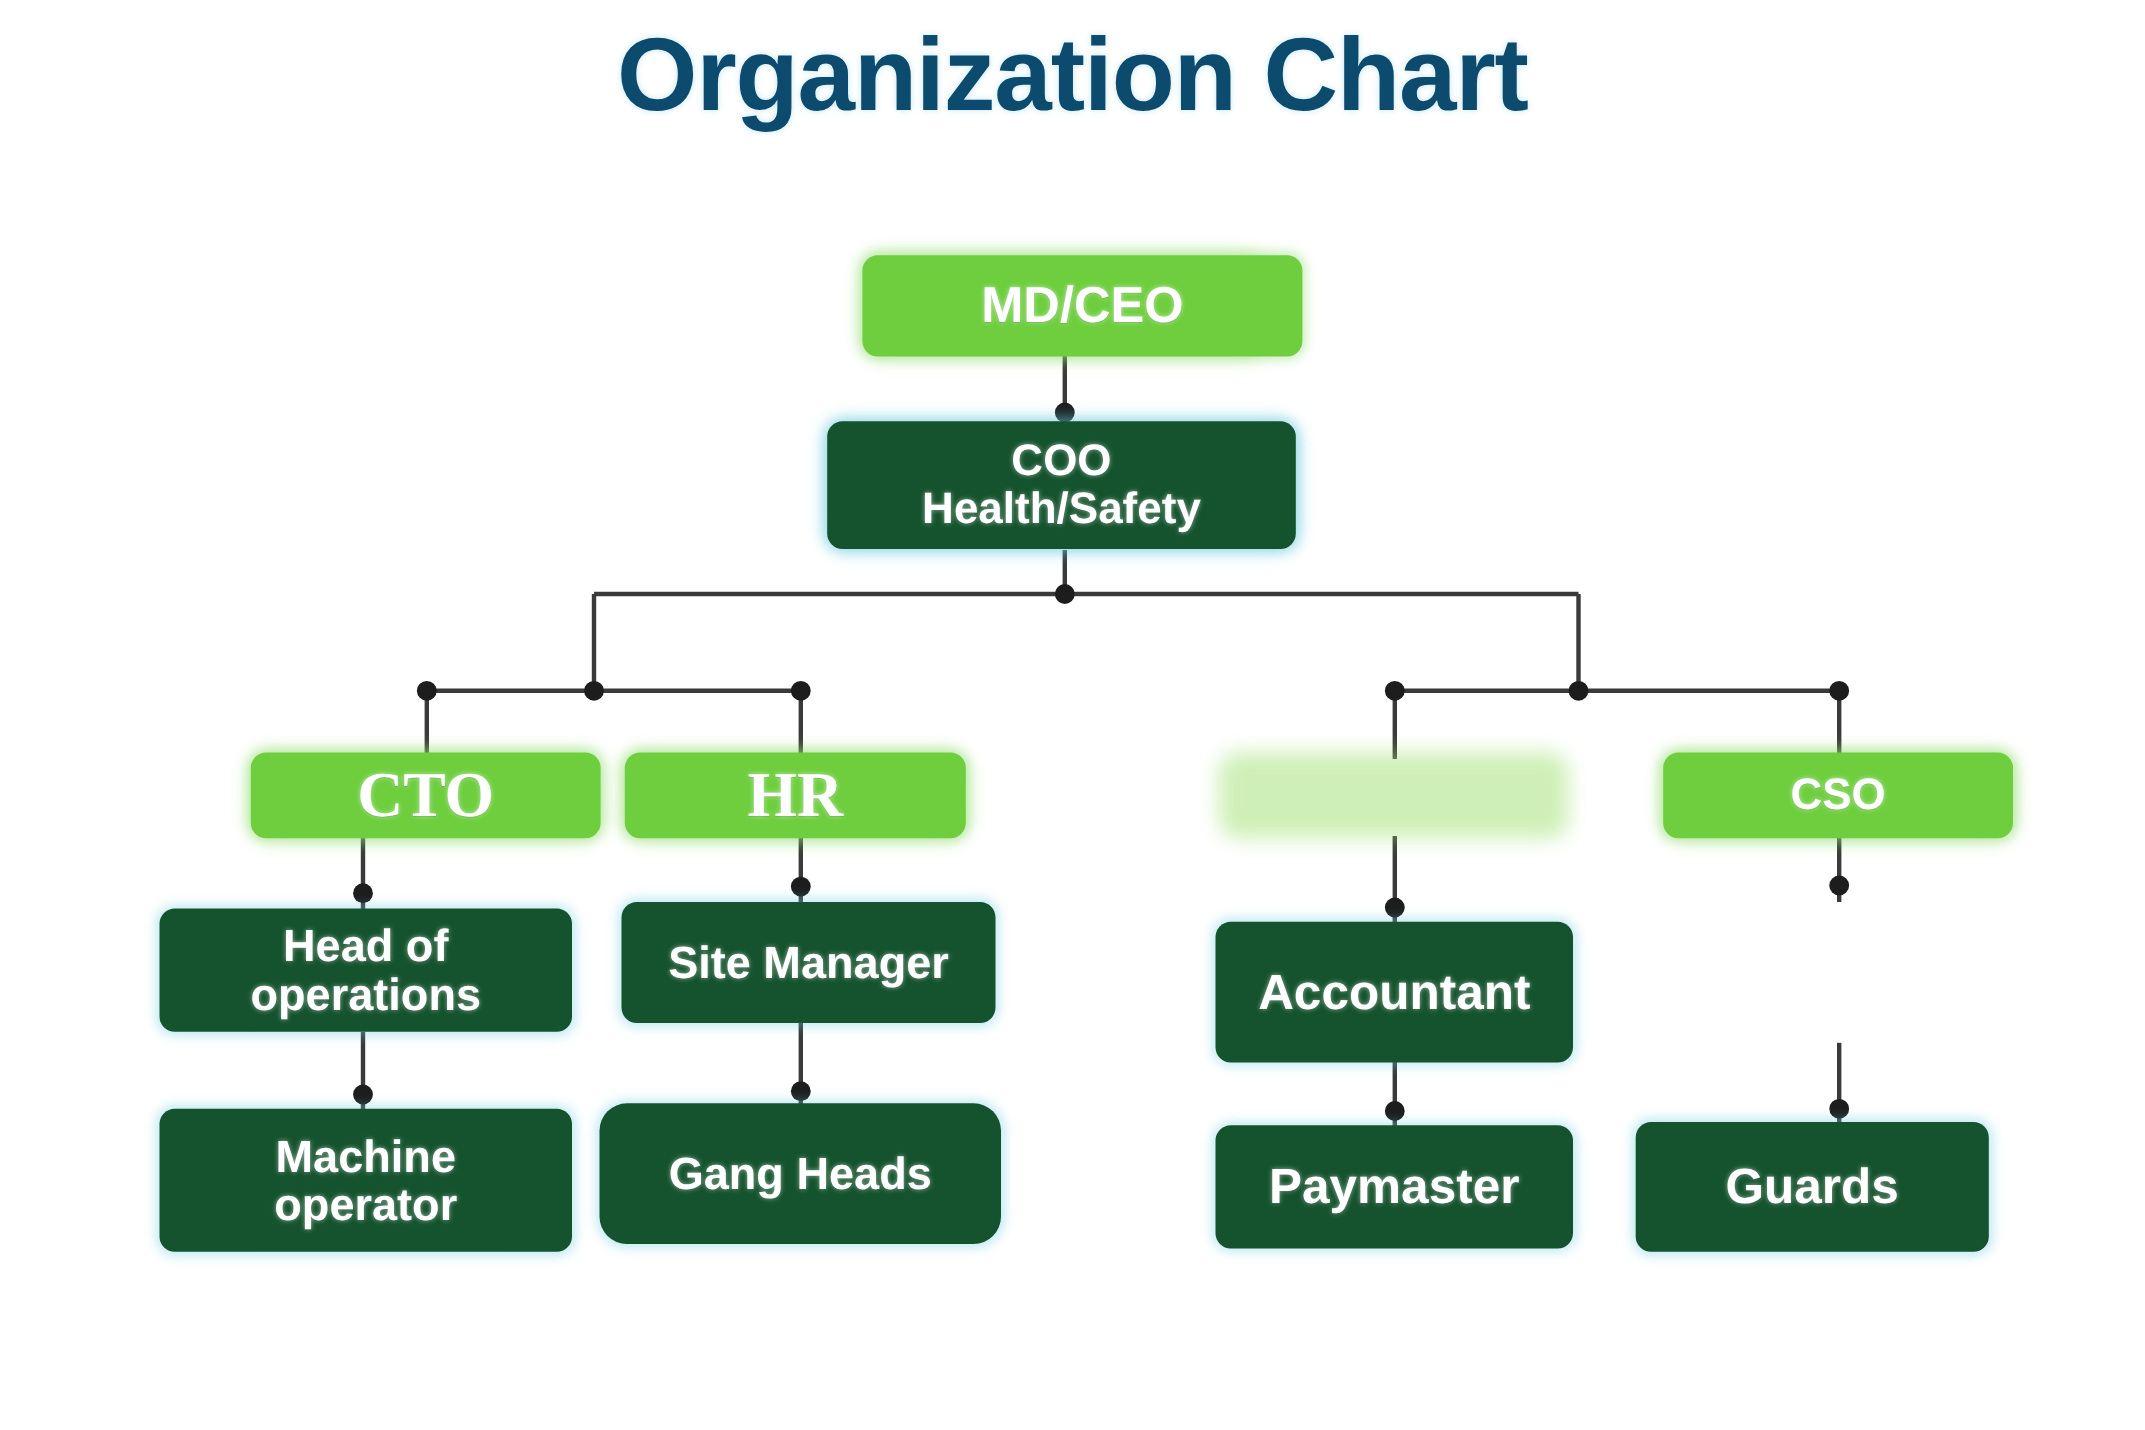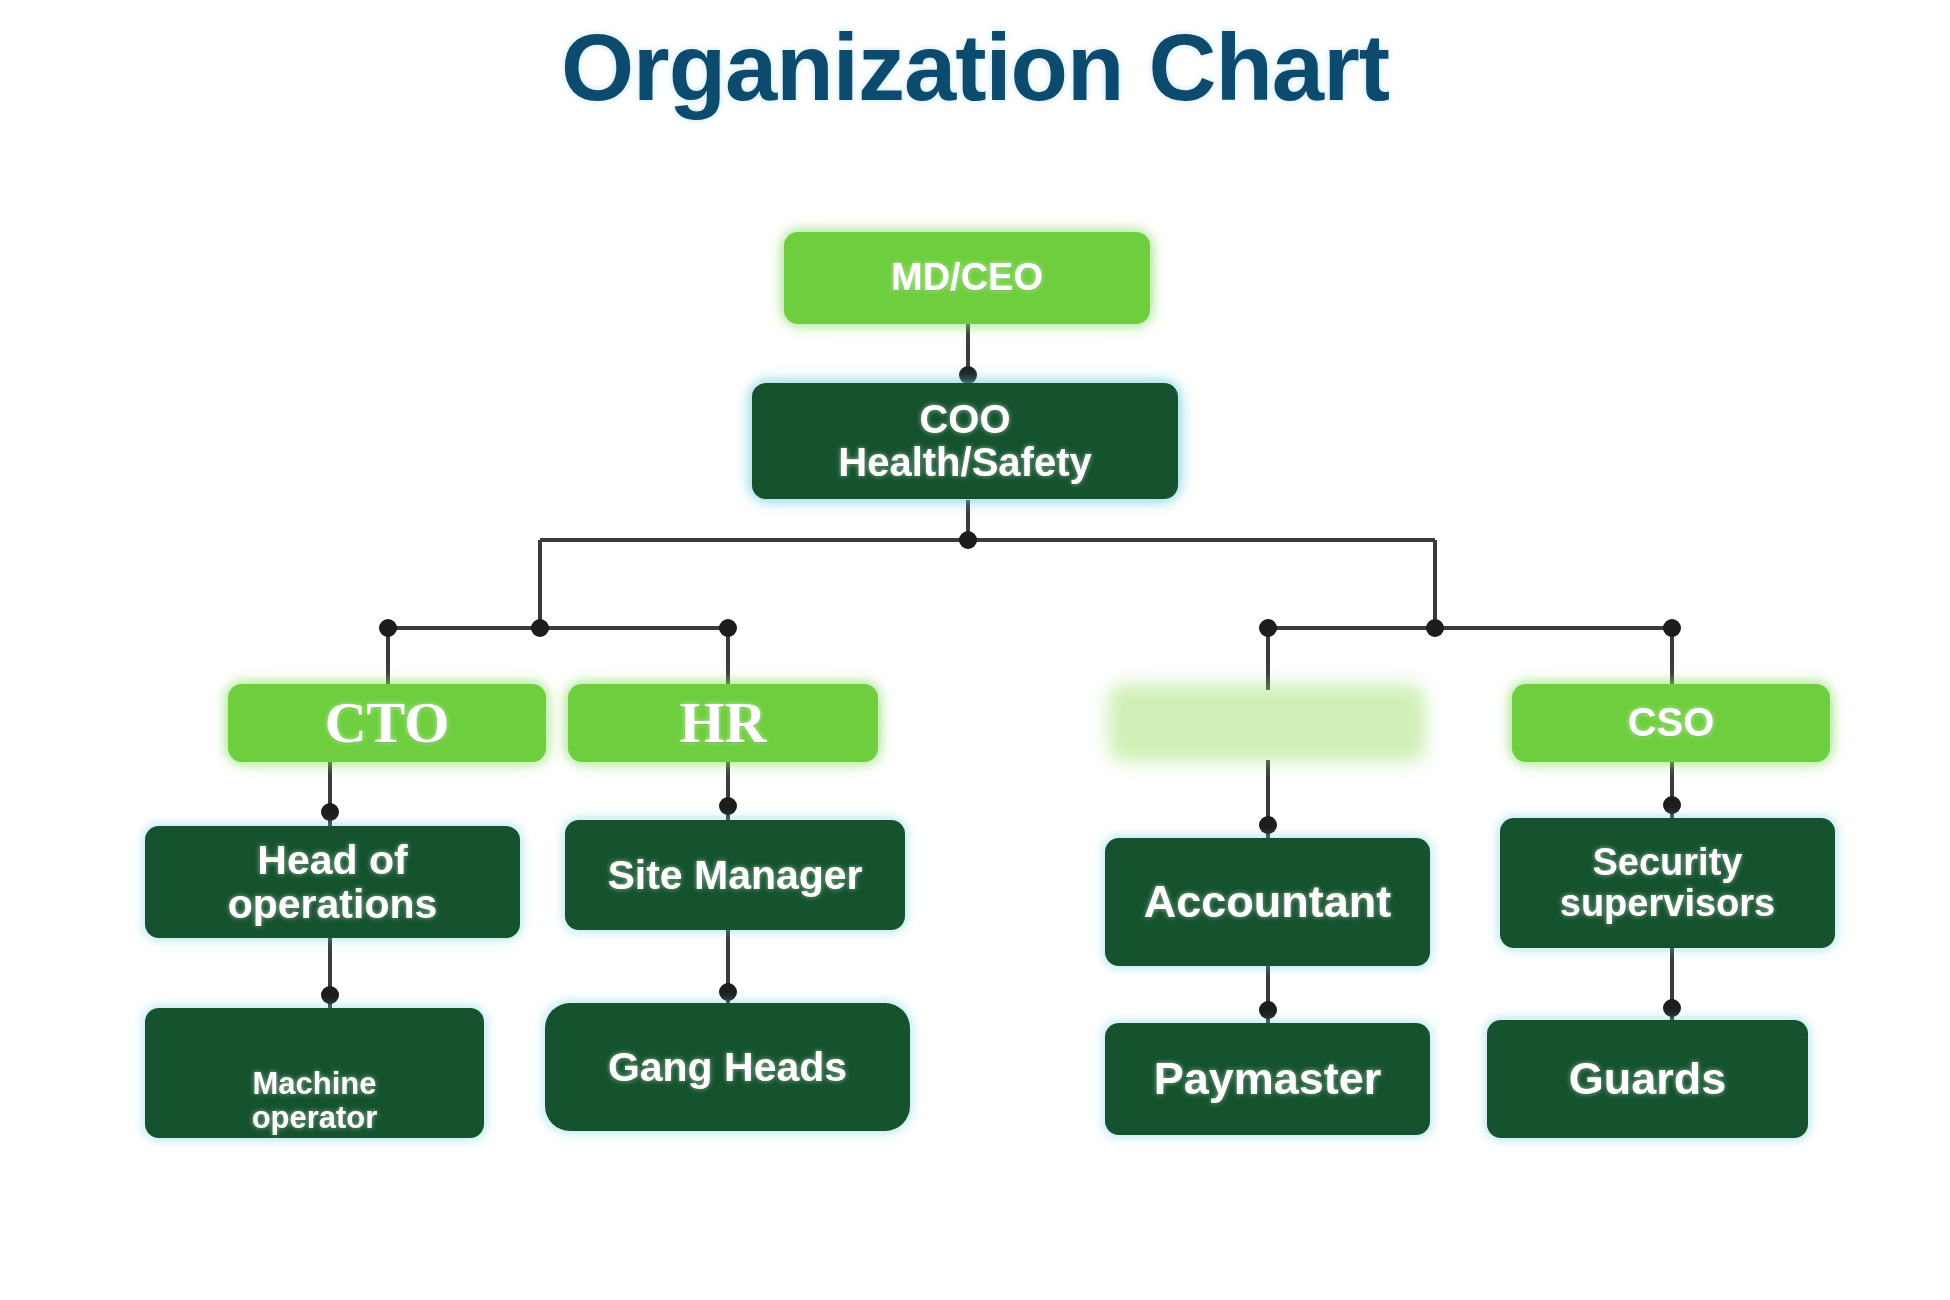--- a/index.html
+++ b/index.html
@@ -123,21 +123,21 @@
     </g>
   </svg>
 
   <div class="halo green" style="left:784px;top:232px;width:366px;height:92px;"></div>
   <div class="halo teal" style="left:752px;top:383px;width:426px;height:116px;"></div>
   <div class="halo green" style="left:228px;top:684px;width:318px;height:78px;"></div>
   <div class="halo green" style="left:568px;top:684px;width:310px;height:78px;"></div>
   <div class="halo green" style="left:1108px;top:684px;width:318px;height:78px;"></div>
   <div class="halo green" style="left:1512px;top:684px;width:318px;height:78px;"></div>
 
-  <div class="node green sans" style="left:784px;top:232px;width:366px;height:92px;font-size:38px;">
+  <div class="node green sans" style="left:784px;top:232px;width:400px;height:92px;font-size:46px;">
     <span class="label">MD/CEO</span>
   </div>
 
   <div class="node teal sans" style="left:752px;top:383px;width:426px;height:116px;font-size:40px;">
     <span class="label">COO
 Health/Safety</span>
   </div>
 
   <div class="node green serif" style="left:228px;top:684px;width:318px;height:78px;font-size:58px;">
     <span class="label">CTO</span>
@@ -157,26 +157,22 @@
   </div>
 
   <div class="node teal sans" style="left:565px;top:820px;width:340px;height:110px;font-size:41px;">
     <span class="label">Site  Manager</span>
   </div>
 
   <div class="node teal sans" style="left:1105px;top:838px;width:325px;height:128px;font-size:45px;">
     <span class="label">Accountant</span>
   </div>
 
-  <div class="node teal sans" style="left:1500px;top:818px;width:335px;height:130px;font-size:38px;">
-    <span class="label">Security
-supervisors</span>
-  </div>
 
-  <div class="node teal sans" style="left:145px;top:1008px;width:339px;height:130px;font-size:31px;align-items:flex-end;">
+  <div class="node teal sans" style="left:145px;top:1008px;width:375px;height:130px;font-size:41px;">
     <span class="label">Machine
 operator</span>
   </div>
 
   <div class="node teal sans" style="left:545px;top:1003px;width:365px;height:128px;font-size:41px;border-radius:25px;">
     <span class="label">Gang  Heads</span>
   </div>
 
   <div class="node teal sans" style="left:1105px;top:1023px;width:325px;height:112px;font-size:45px;">
     <span class="label">Paymaster</span>

